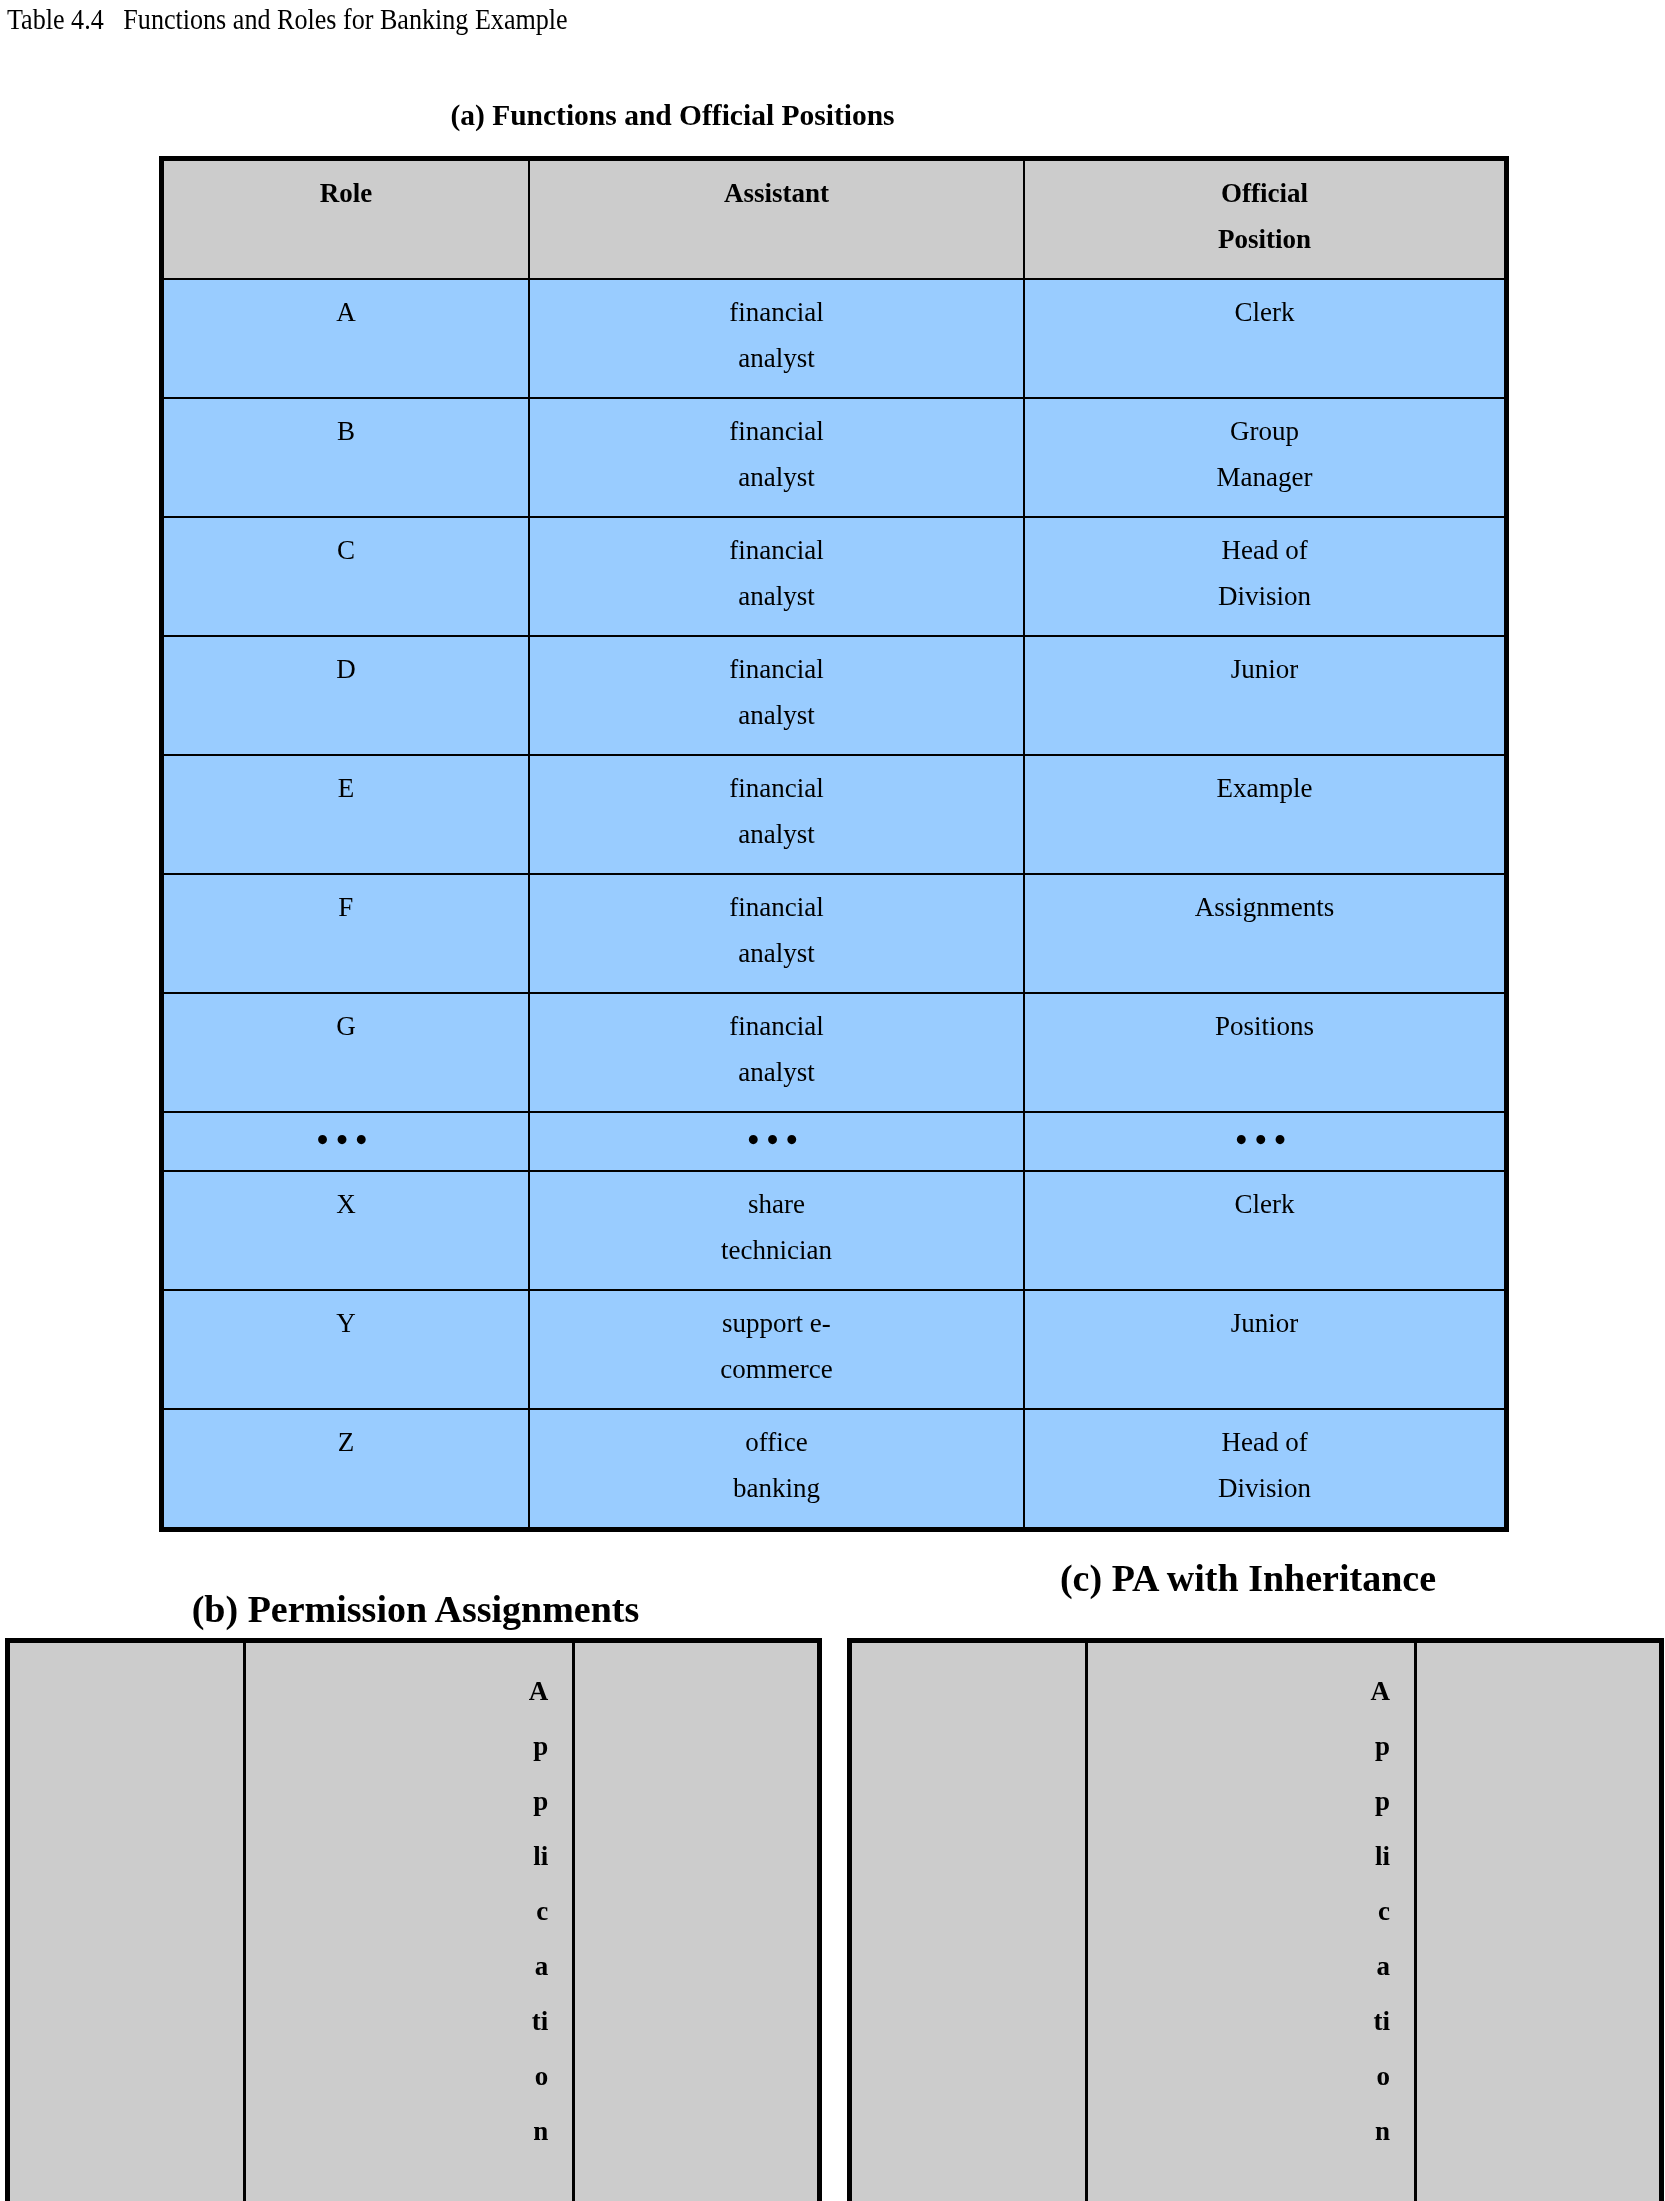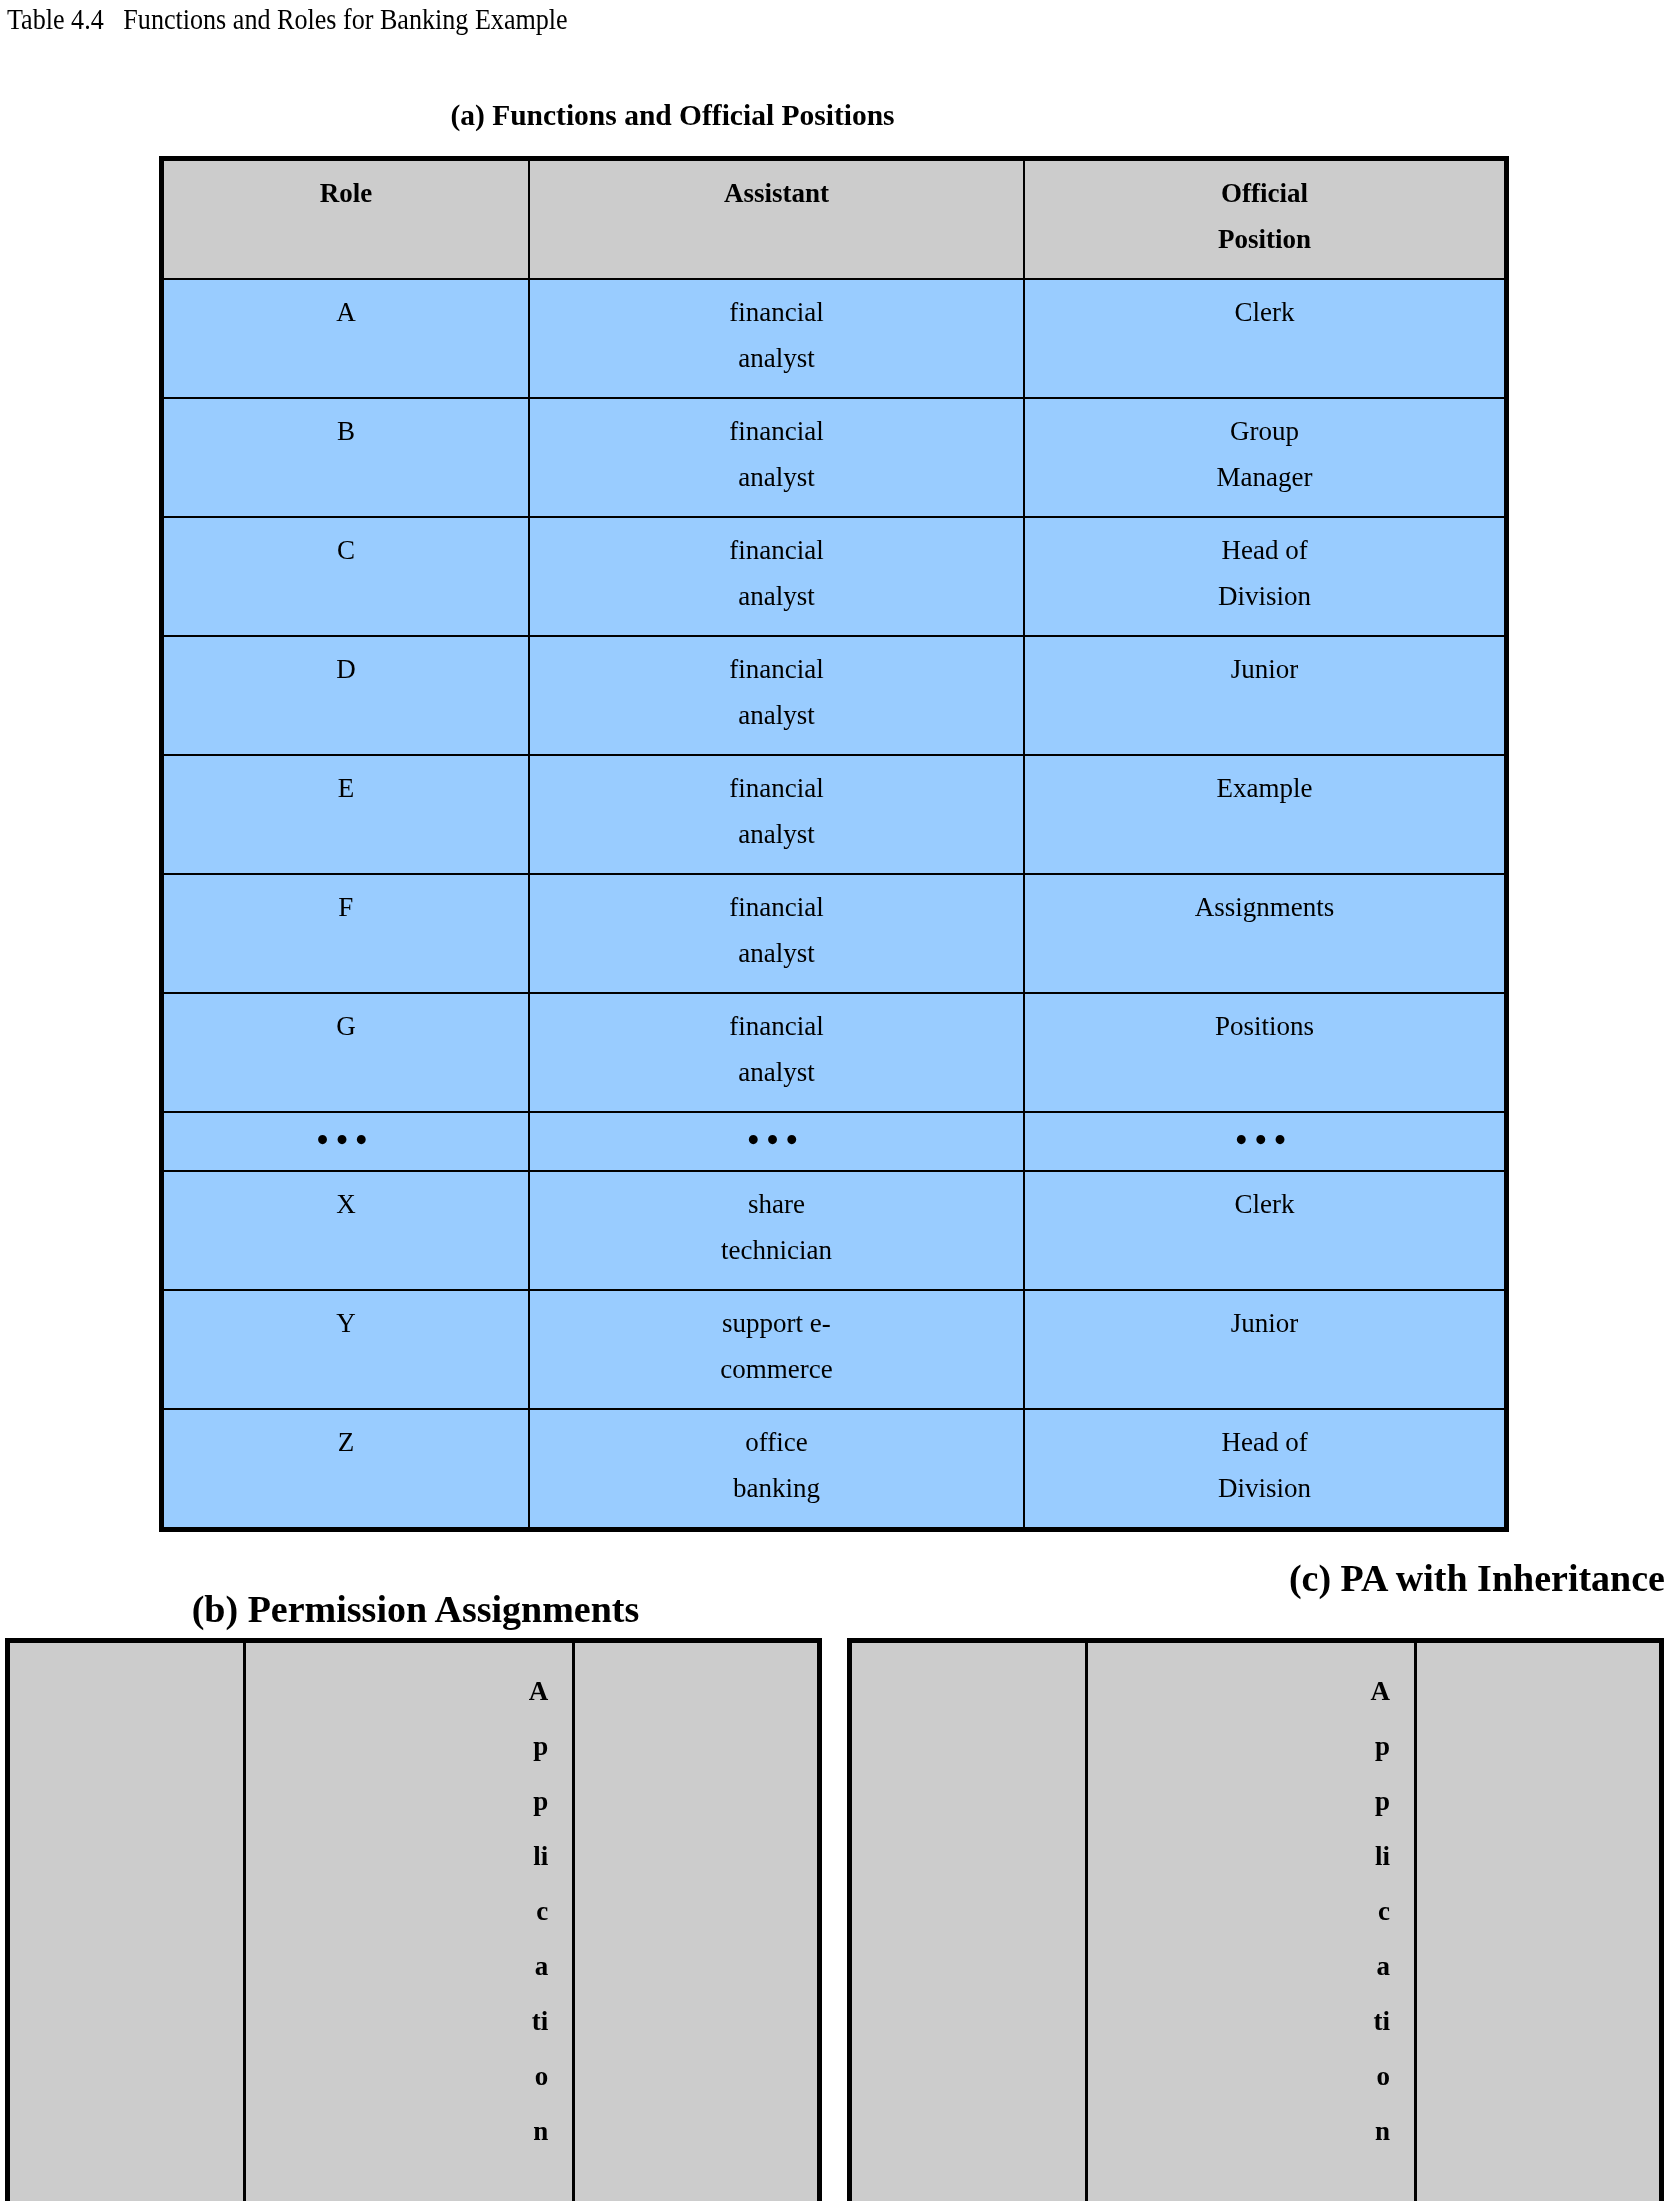--- a/index.html
+++ b/index.html
@@ -108,21 +108,21 @@
 
   
   .panel-caption {
     position: absolute;
     font-size: 38px;
     font-weight: bold;
     line-height: 38px;
     text-align: center;
   }
   #caption-b { left: 0px;    top: 1590px; width: 831px; }
-  #caption-c { left: 831px;  top: 1559px; width: 834px; text-align: right; }
+  #caption-c { left: 831px;  top: 1559px; width: 834px; }
 
   
   .pa-panel {
     position: absolute;
     top: 1638px;
     height: 565px;
     box-sizing: border-box;
     border: 5.2px solid #000000;
     border-bottom: none;
     background: #cccccc;

